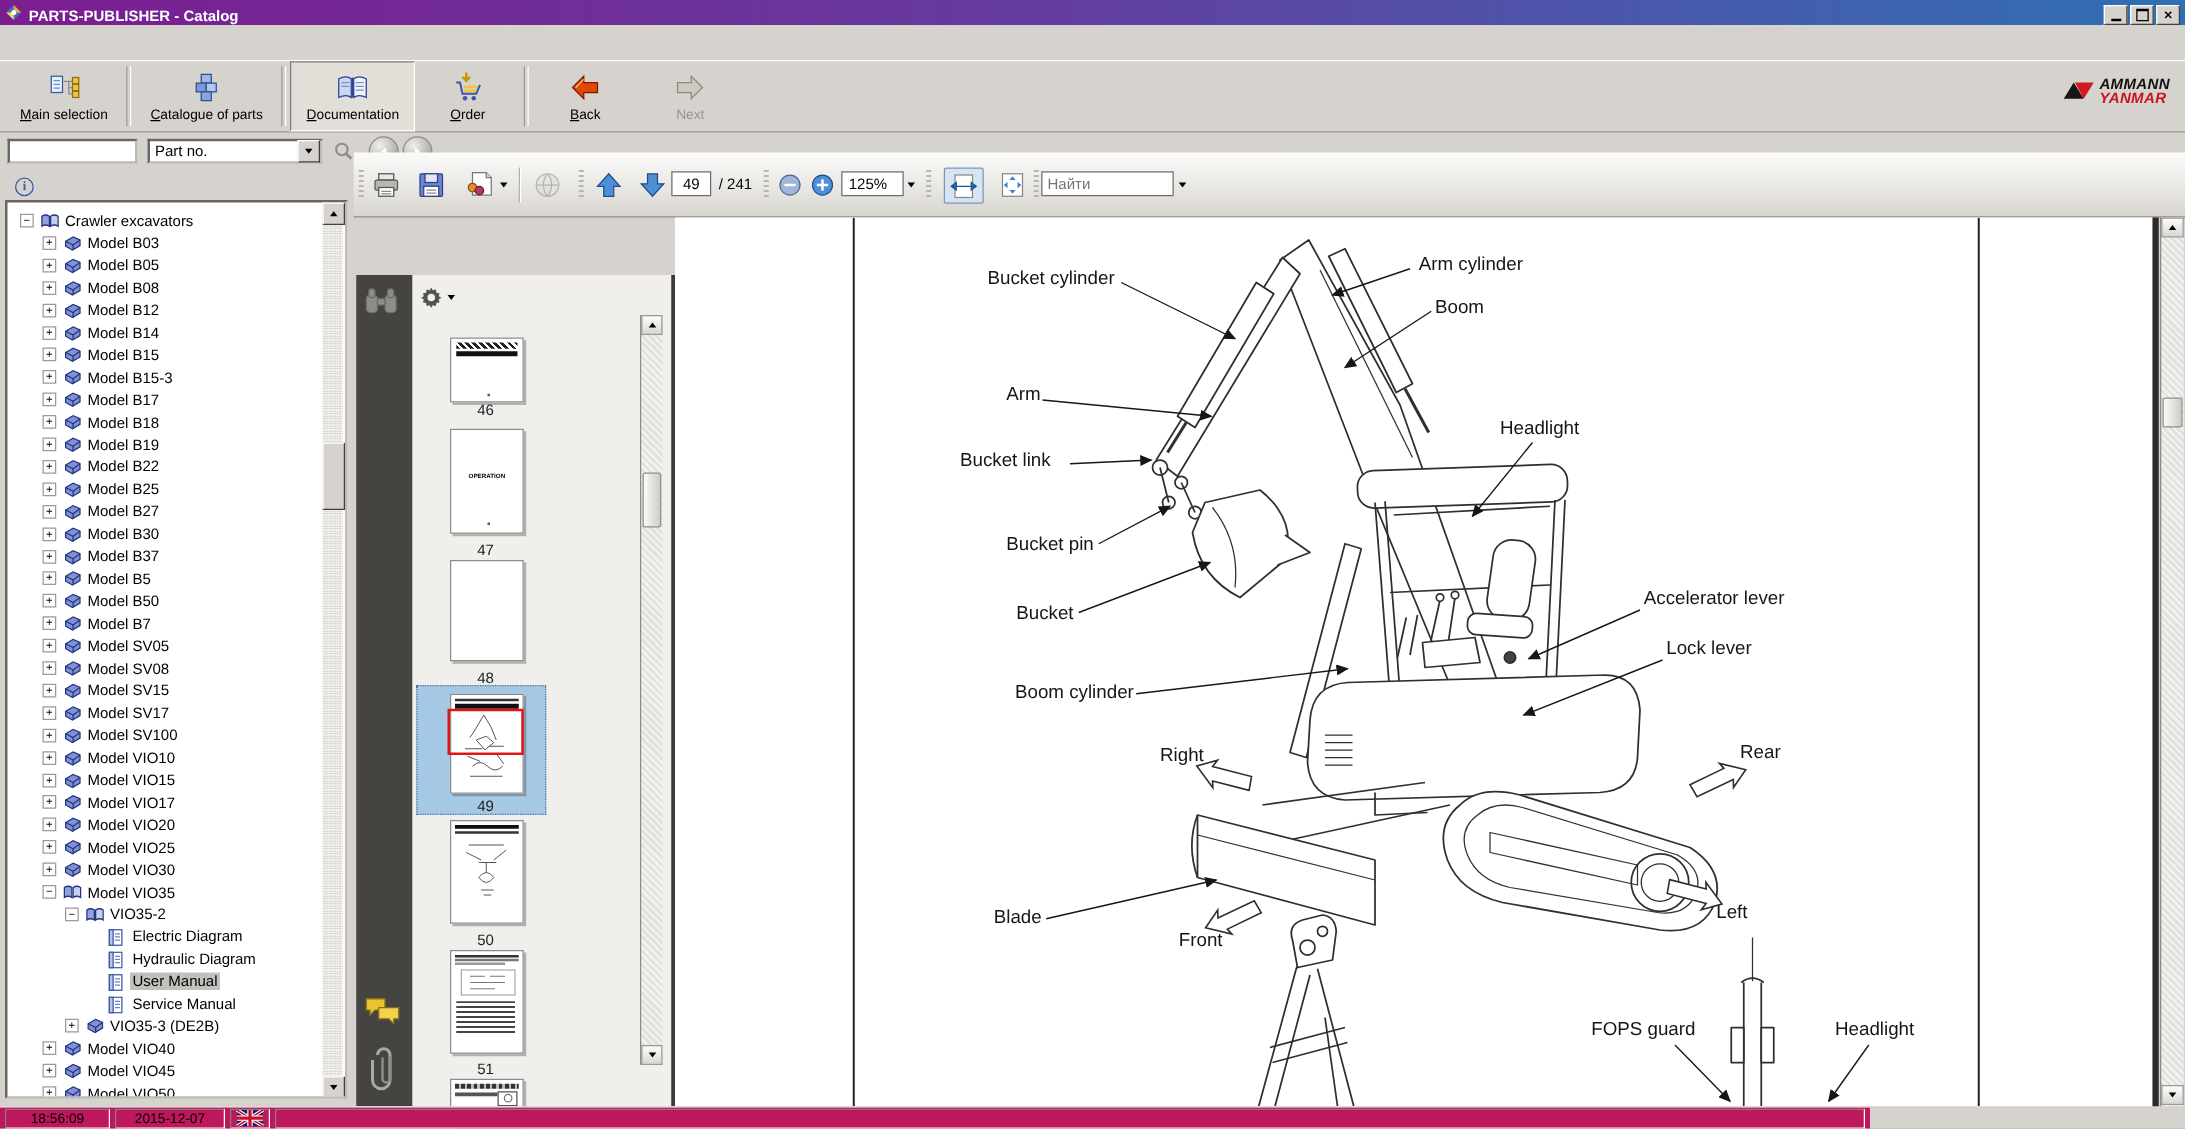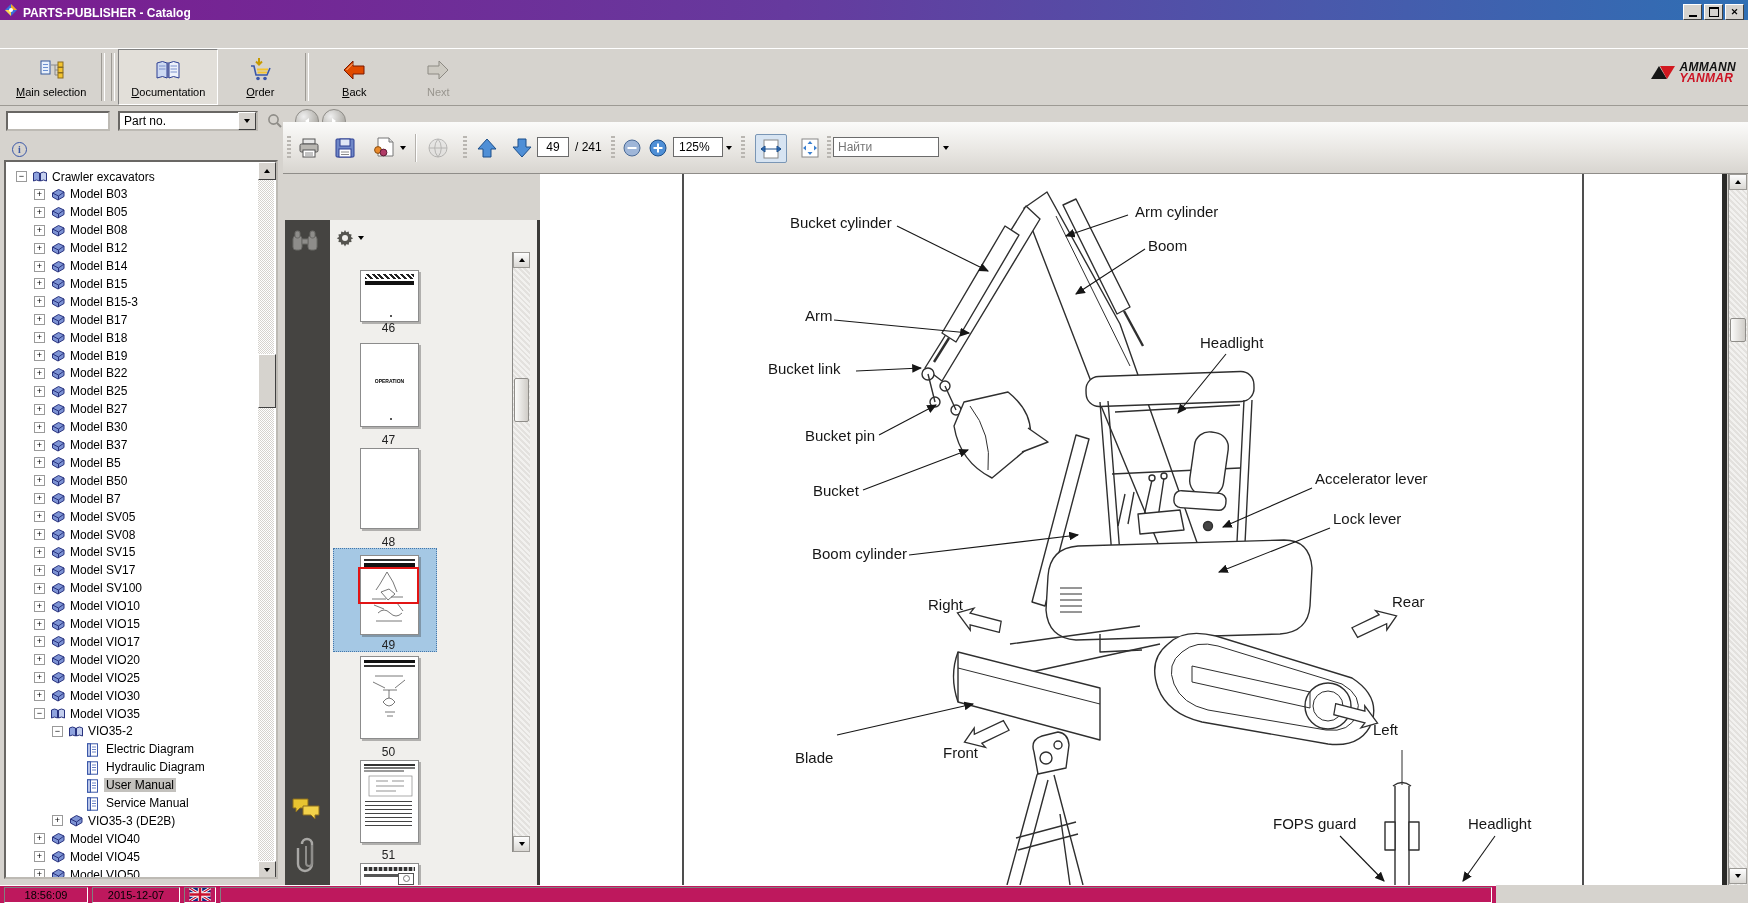--- a/index.html
+++ b/index.html
@@ -158,20 +158,33 @@
             <line x1="5" y1="13.5" x2="10" y2="13.5" stroke="#6a8fd0"></line>
             <path d="M13,8 h4 M17,8 v10 M17,8 h3 M17,13 h3 M17,18 h3" stroke="#8a8a8a" fill="none"></path>
             <rect x="20" y="5" width="5" height="5" fill="#f4c430" stroke="#8a6d1f"></rect>
             <rect x="20" y="10.5" width="5" height="5" fill="#f4c430" stroke="#8a6d1f"></rect>
             <rect x="20" y="16" width="5" height="5" fill="#f4c430" stroke="#8a6d1f"></rect>
           </svg>
         </span>
         <span class="tlabel"><u>M</u>ain selection</span>
       </div>
       <div class="tsep"></div>
+      <div class="tbtn">
+        <span class="ticon">
+          <svg width="26" height="26" viewBox="0 0 26 26">
+            <g stroke="#2c4e94">
+              <rect x="9" y="2.5" width="8" height="7" fill="#9fb6e4"></rect>
+              <rect x="5" y="9.5" width="8" height="7" fill="#7d9ad8"></rect>
+              <rect x="13" y="9.5" width="8" height="7" fill="#b7c8ec"></rect>
+              <rect x="9" y="16.5" width="8" height="7" fill="#8aa4dc"></rect>
+            </g>
+          </svg>
+        </span>
+        <span class="tlabel"><u>C</u>atalogue of parts</span>
+      </div>
       <div class="tsep"></div>
       <div class="tbtn selected">
         <span class="ticon">
           <svg width="28" height="26" viewBox="0 0 28 26">
             <path d="M3,6 Q9,3 13,6 L13,21 Q9,18 3,21 Z" fill="#cdd9f2" stroke="#2c3e92"></path>
             <path d="M25,6 Q19,3 15,6 L15,21 Q19,18 25,21 Z" fill="#eef2fb" stroke="#2c3e92"></path>
             <line x1="14" y1="5" x2="14" y2="21" stroke="#2c3e92"></line>
             <g stroke="#7a90cc">
               <line x1="16.5" y1="9" x2="23" y2="9"></line>
               <line x1="16.5" y1="12" x2="23" y2="12"></line>
@@ -946,21 +959,21 @@
         <div class="dlabel" style="left: 595px; top: 29px;">Arm cylinder</div>
         <div class="dlabel" style="left: 608px; top: 63px;">Boom</div>
         <div class="dlabel" style="left: 265px; top: 133px;">Arm</div>
         <div class="dlabel" style="left: 660px; top: 160px;">Headlight</div>
         <div class="dlabel" style="left: 228px; top: 186px;">Bucket link</div>
         <div class="dlabel" style="left: 265px; top: 253px;">Bucket pin</div>
         <div class="dlabel" style="left: 273px; top: 308px;">Bucket</div>
         <div class="dlabel" style="left: 272px; top: 371px;">Boom cylinder</div>
         <div class="dlabel" style="left: 775px; top: 296px;">Accelerator lever</div>
         <div class="dlabel" style="left: 793px; top: 336px;">Lock lever</div>
-        <div class="dlabel" style="left: 255px; top: 551px; margin-top: 24px;">Blade</div>
+        <div class="dlabel" style="left: 255px; top: 551px;">Blade</div>
         <div class="dlabel" style="left: 733px; top: 641px;">FOPS guard</div>
         <div class="dlabel" style="left: 928px; top: 641px;">Headlight</div>
         <div class="dlabel" style="left: 388px; top: 422px;">Right</div>
         <div class="dlabel" style="left: 852px; top: 419px;">Rear</div>
         <div class="dlabel" style="left: 403px; top: 570px;">Front</div>
         <div class="dlabel" style="left: 833px; top: 547px;">Left</div>
       </div>
   </div>
   <div id="doc-dark-strip"></div>
   <div class="asb" style="left:1728px;top:174px;width:18px;height:711px;">

